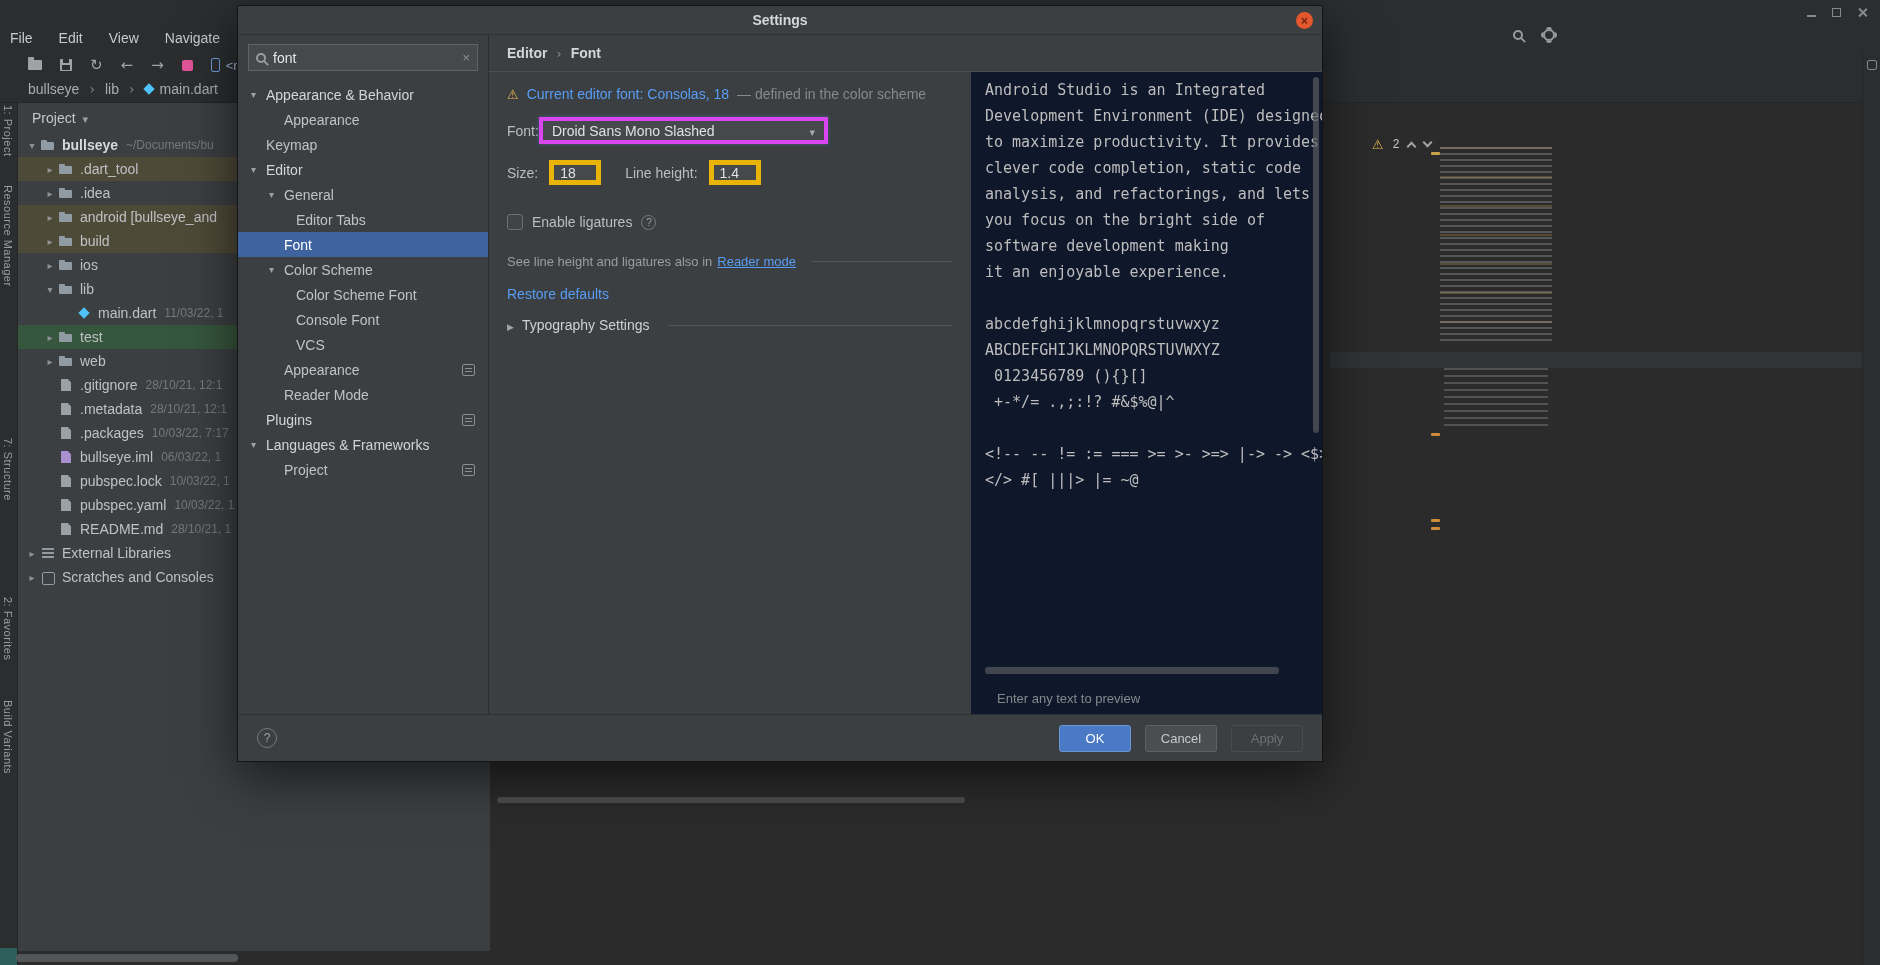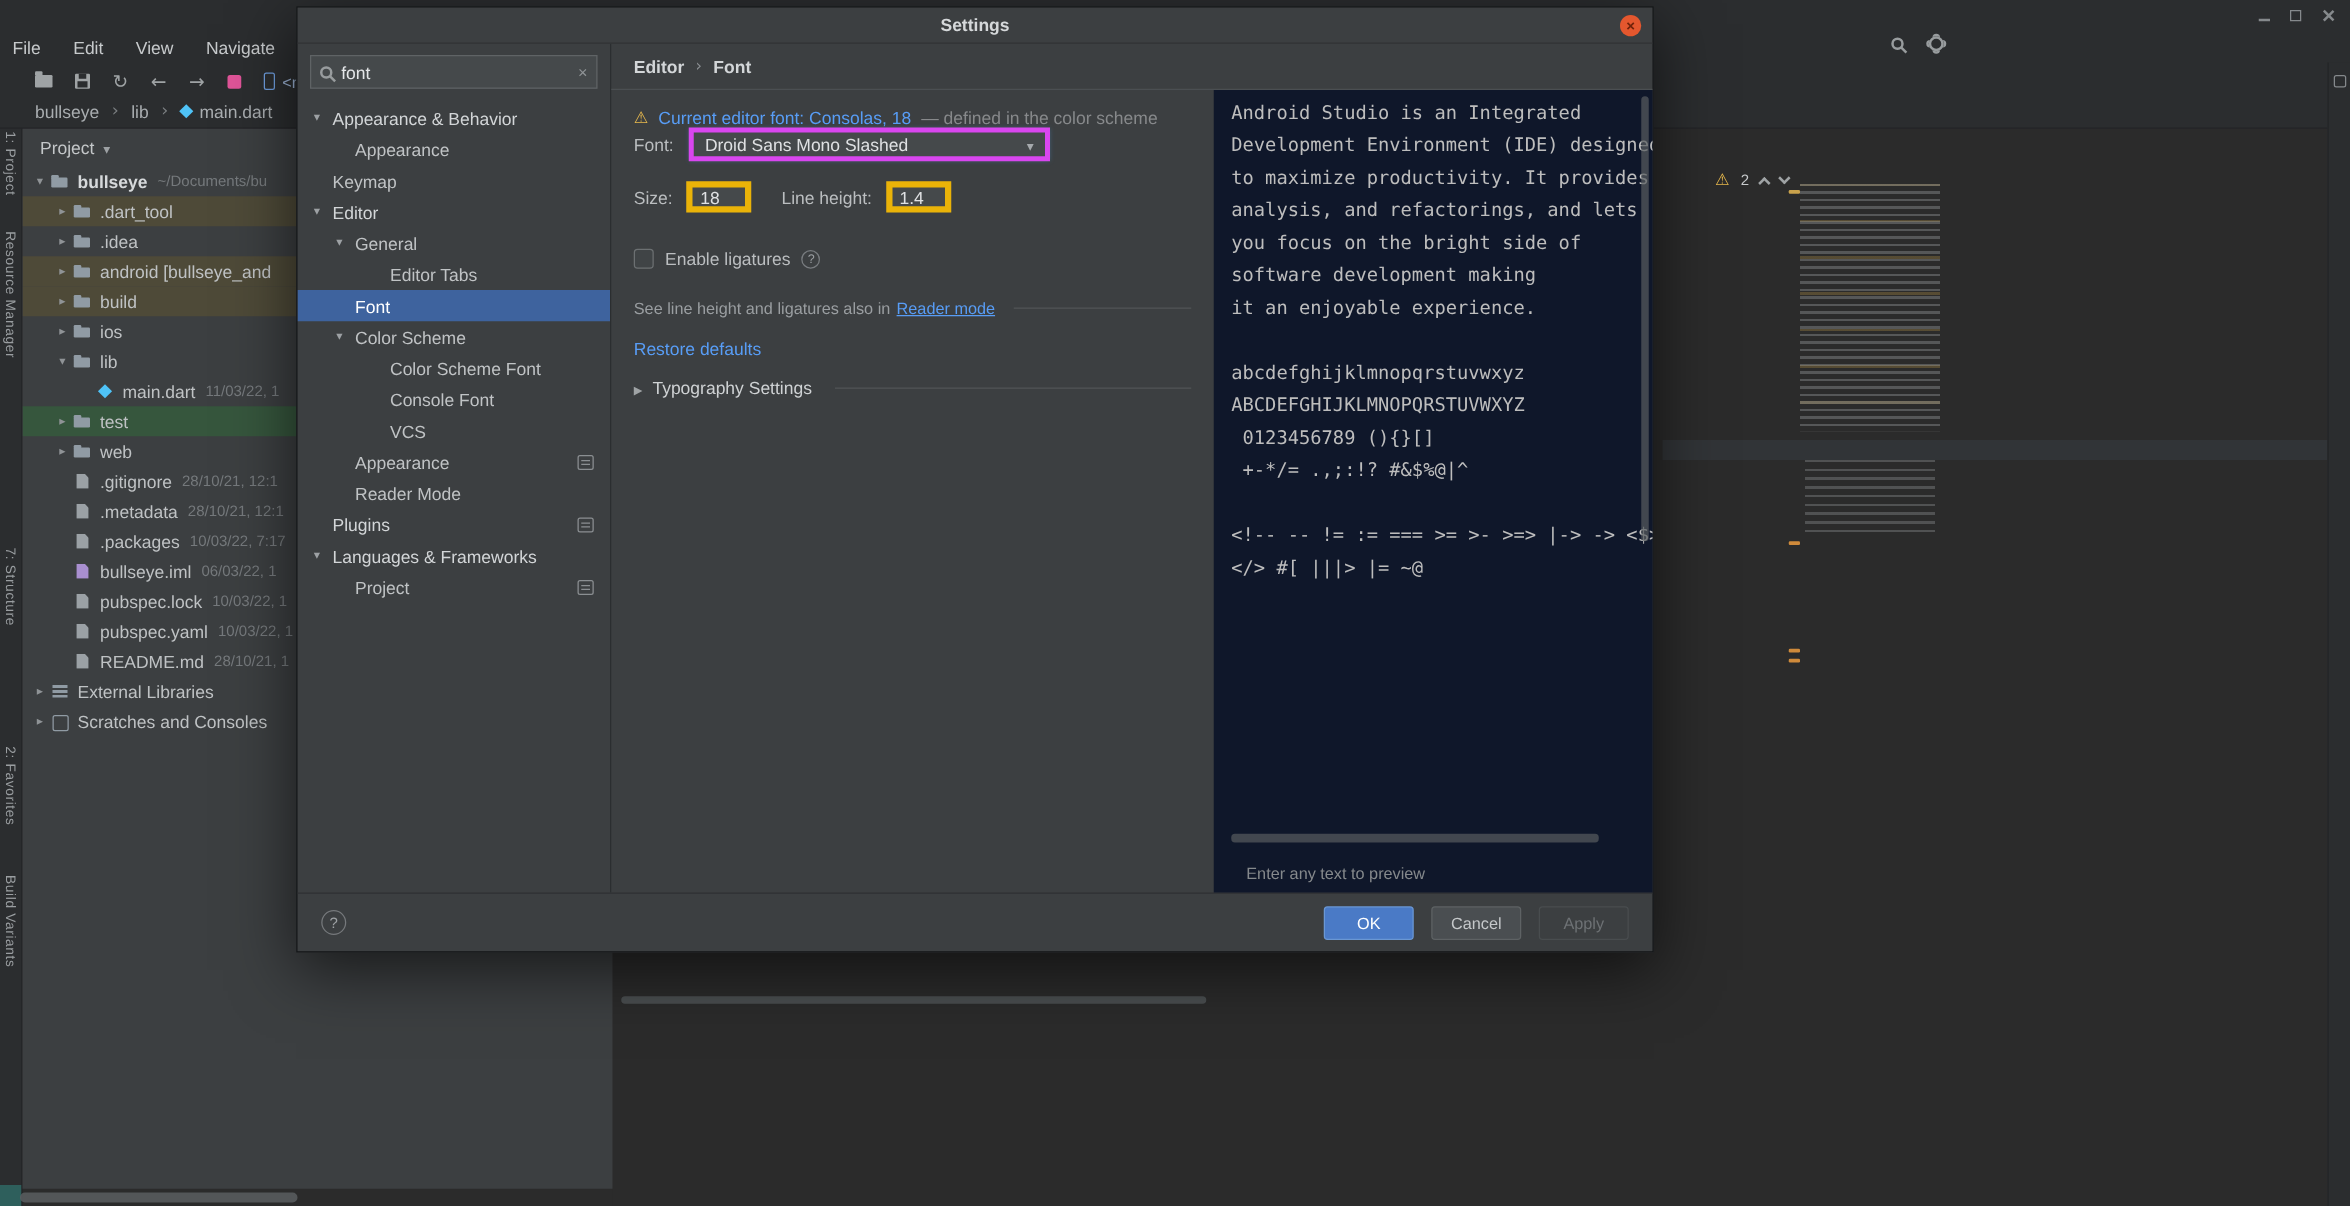--- a/index.html
+++ b/index.html
@@ -113,39 +113,39 @@
 .dlg-main{flex:1;display:flex;min-height:0}
 .nav{width:251px;flex:none;border-right:1px solid #2b2e30;display:flex;flex-direction:column}
 .searchbox{margin:9px 10px;height:27px;flex:none;background:#45494b;border:1px solid #5f6365;display:flex;align-items:center;gap:7px;padding:0 7px}
 .searchbox input{flex:1;background:transparent;border:none;outline:none;color:#e4e6e8;font-size:14px;font-family:inherit;min-width:0}
 .sb-clear{color:#8f9396;font-size:13px}
 .sb-clear::before{content:"×"}
 .nav-tree{flex:1;padding-top:2px;overflow:hidden}
 .navrow{height:25px;display:flex;align-items:center;font-size:14px;color:#c0c3c5;white-space:nowrap}
 .navrow[data-level="0"]{padding-left:13px}
 .navrow[data-level="1"]{padding-left:31px}
-.navrow[data-level="2"]{padding-left:59px}
+.navrow[data-level="2"]{padding-left:43px}
 .navrow .chev{width:15px;flex:none;font-family:"DejaVu Sans",sans-serif;font-size:10px;color:#9da1a4}
 .navrow[data-chevron="expanded"] .chev::before{content:"▾"}
 .navrow[data-bold="true"]{font-weight:normal;color:#d3d6d8}
 .navrow[data-selected="true"]{background:var(--selection,#3e639e);color:#fff}
 .ricon{display:none;margin-left:auto;margin-right:13px;width:13px;height:12px;border:1px solid #8b8f92;border-radius:2px;position:relative;flex:none}
 .ricon::before{content:"";position:absolute;left:2px;right:2px;top:3px;height:1px;background:#8b8f92;box-shadow:0 3px 0 #8b8f92}
 .navrow[data-right_icon="true"] .ricon{display:block}
 .right-col{flex:1;display:flex;flex-direction:column;min-width:0}
 .s-header{height:37px;flex:none;display:flex;align-items:center;gap:9px;padding-left:18px;border-bottom:1px solid #4b4f52}
 .sb-item{font-weight:bold;font-size:14px;color:#d3d6d8}
 .sb-sep::before{content:"›";color:#8b8f92;font-family:"DejaVu Sans",sans-serif}
 .s-body{flex:1;display:flex;min-height:0}
 .form{width:482px;flex:none;padding:10px 18px 0 18px}
 .warning-row{display:flex;align-items:center;gap:8px;margin-top:4px;font-size:14px}
 .link{color:var(--accent_link,#589df6)}
 .link.ul{text-decoration:underline}
 .warn-suffix{color:#87898b}
-.font-row{display:flex;align-items:center;gap:12px;font-size:14px}
+.font-row{display:flex;align-items:center;gap:0;margin-top:15px;font-size:14px}
 .combo{width:289px;height:27px;background:#45494b;border:4px solid #d946ef;box-shadow:0 0 4px rgba(76,142,201,.45);
   display:flex;align-items:center;padding:0 9px;color:#dfe1e3;font-size:14px}
 .combo-arrow{margin-left:auto}
 .combo-arrow::before{content:"▾";font-family:"DejaVu Sans",sans-serif;color:#a6aaad;font-size:11px}
 .size-row{display:flex;align-items:center;margin-top:16px;font-size:14px}
 .tfield{width:52px;height:25px;background:#45494b;border:5px solid #eab308;color:#dfe1e3;font-size:14px;font-family:inherit;padding:0 6px;outline:none}
 .size-row .tfield{margin-left:11px}
 .lh-label{margin-left:24px}
 .lig-row{display:flex;align-items:center;gap:9px;margin-top:29px;font-size:14px}
 .checkbox{width:16px;height:16px;background:#404446;border:1px solid #6c7072;border-radius:3px;flex:none}
@@ -557,20 +557,21 @@
               <span>Typography Settings</span>
               <span class="hline"></span>
             </div>
           </div>
           <div class="preview">
             <div class="pv-lines">
 
             <div class="pline">Android Studio is an Integrated</div>
                 <div class="pline">Development Environment (IDE) designed</div>
                 <div class="pline">to maximize productivity. It provides</div>
+                <div class="pline">clever code completion, static code</div>
                 <div class="pline">analysis, and refactorings, and lets</div>
                 <div class="pline">you focus on the bright side of</div>
                 <div class="pline">software development making</div>
                 <div class="pline">it an enjoyable experience.</div>
                 <div class="pline"></div>
                 <div class="pline">abcdefghijklmnopqrstuvwxyz</div>
                 <div class="pline">ABCDEFGHIJKLMNOPQRSTUVWXYZ</div>
                 <div class="pline"> 0123456789 (){}[]</div>
                 <div class="pline"> +-*/= .,;:!? #&amp;$%@|^</div>
                 <div class="pline"></div>

